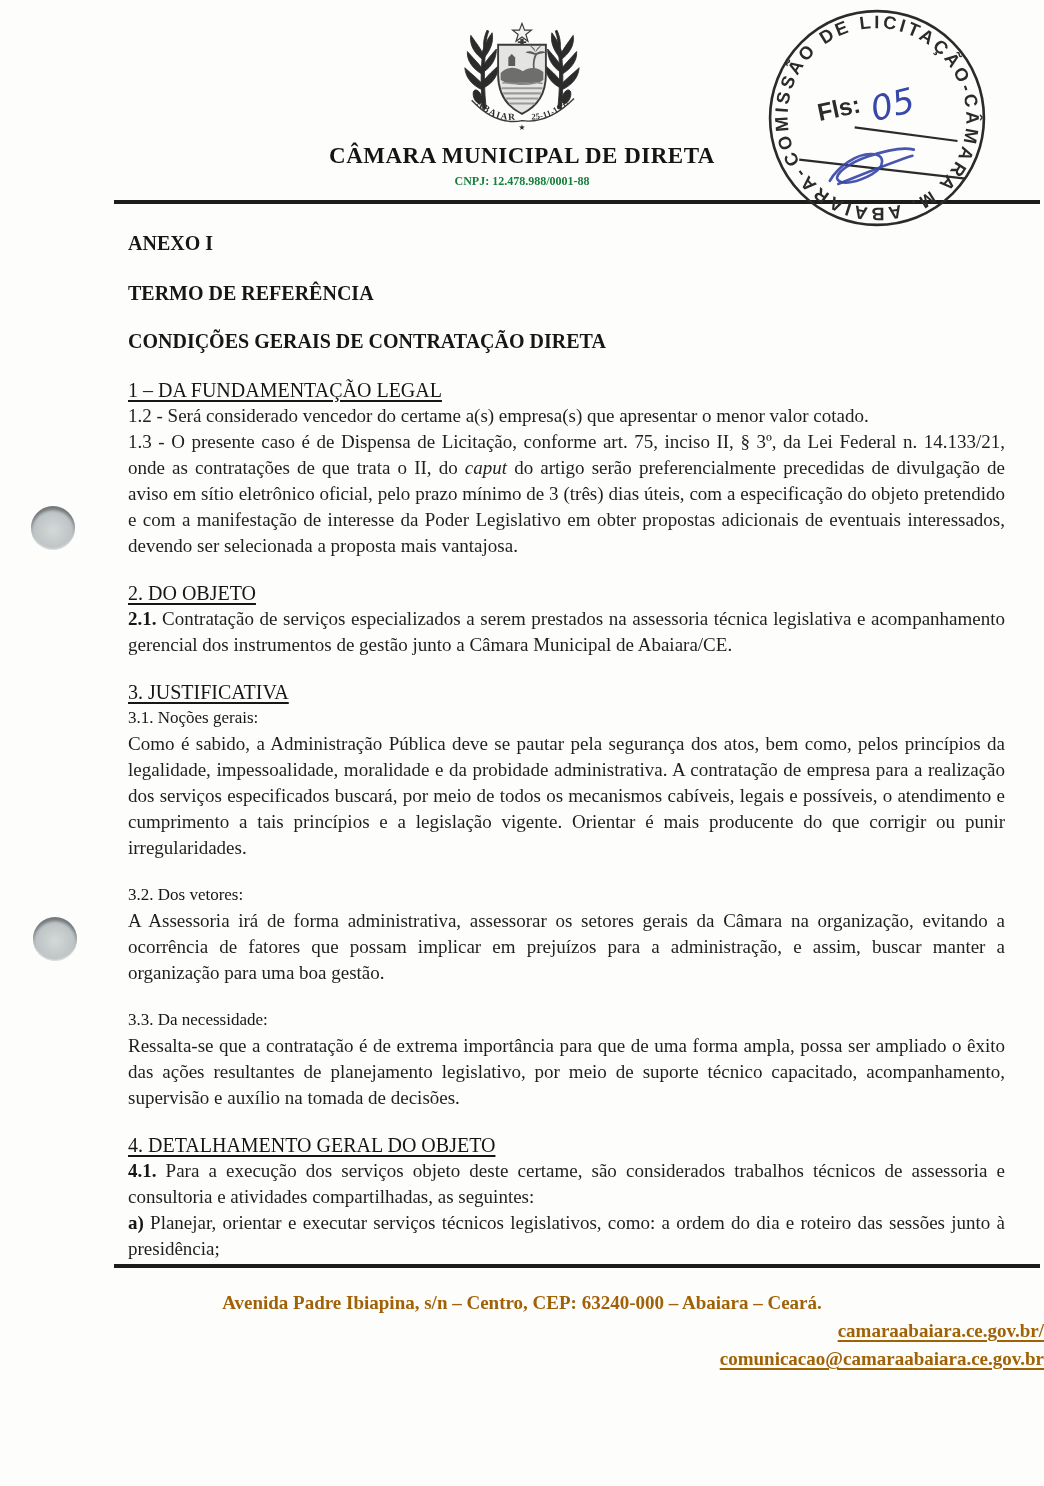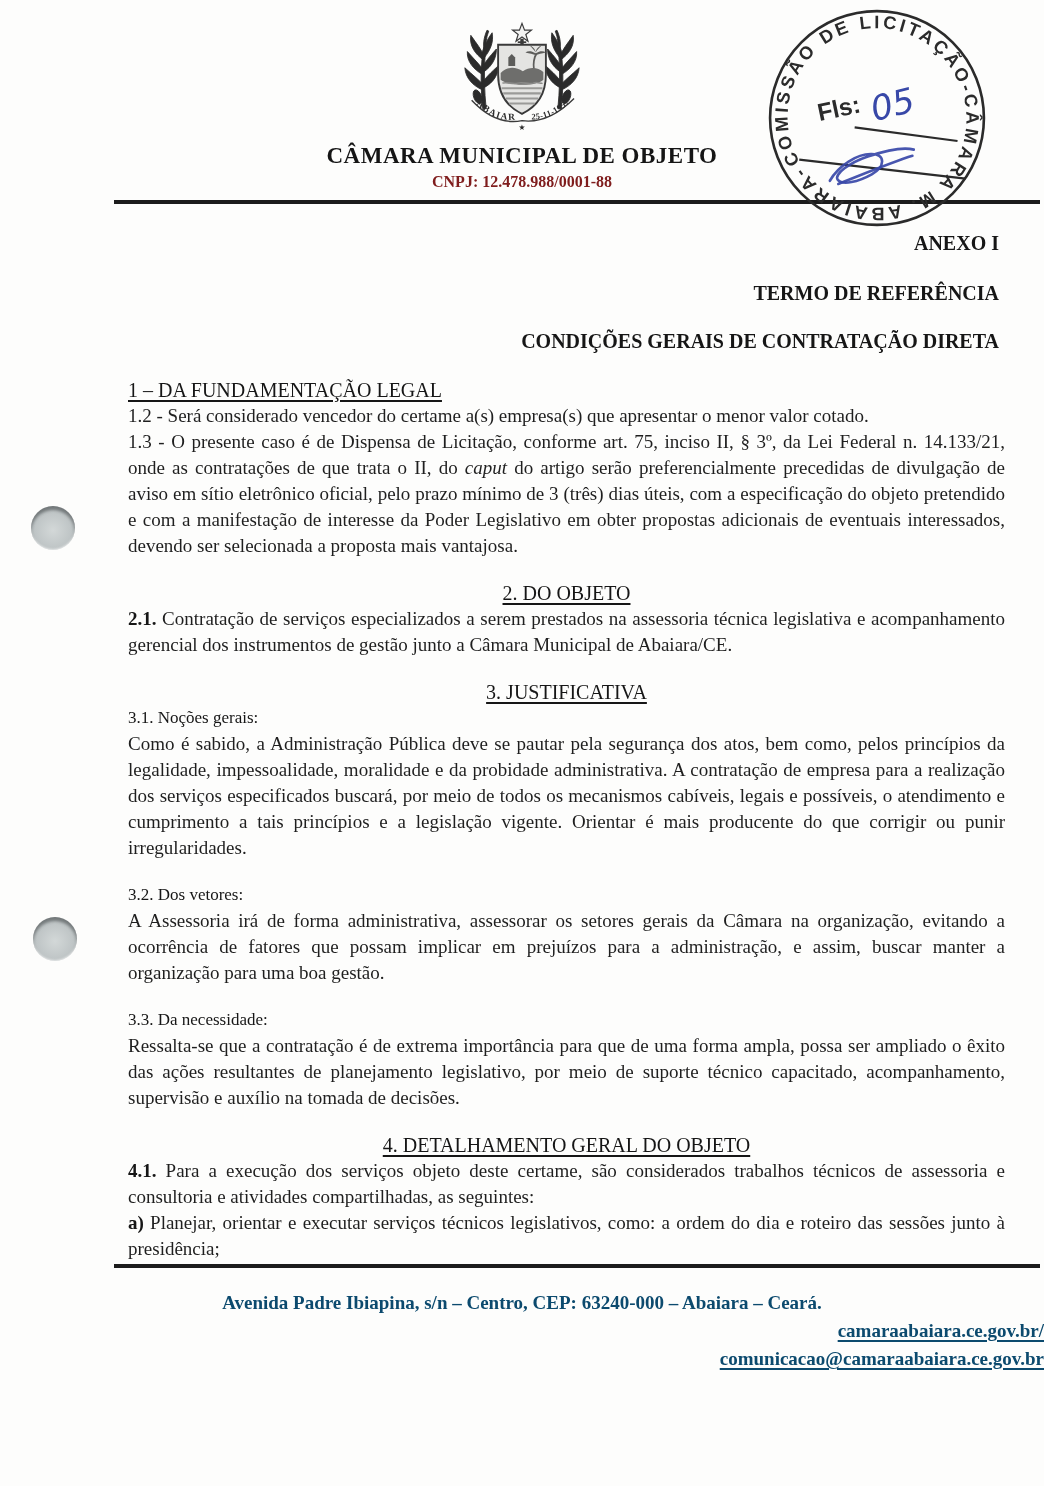--- a/index.html
+++ b/index.html
@@ -18,58 +18,58 @@
     background:radial-gradient(circle at 50% 55%, #d3d8d8 0%, #bfc5c6 55%, #9aa1a2 100%);
     box-shadow:inset 0 4px 3px rgba(40,45,46,.45), inset 0 -1px 2px rgba(255,255,255,.6);
   }
   .hole-1{top:506px;}
   .hole-2{top:917px;left:33px;}
 
   
   .doc-header{text-align:center;padding-top:20px;}
   .emblem{width:128px;height:116px;display:block;margin:0 auto;}
   .org-name{font-weight:bold;font-size:23px;line-height:27px;margin-top:6px;letter-spacing:.5px;color:#151515;}
-  .org-cnpj{font-weight:bold;font-size:16px;line-height:25px;color:#7f1d1d;font-family:Liberation Serif, serif;}
+  .org-cnpj{font-weight:bold;font-size:12px;line-height:25px;color:#15803d;font-family:Liberation Serif, serif;}
   .header-rule{
     margin-left:114px;width:926px;height:4px;background:#1c1c1c;margin-top:6px;
   }
 
   
   .stamp{position:absolute;top:2px;left:761px;width:232px;height:232px;z-index:5;}
   .stamp svg{width:100%;height:100%;}
   .ring-text{font-family:"Liberation Sans", sans-serif;font-weight:bold;font-size:18px;fill:#2b2b2b;}
   .fls-label{font-family:"Liberation Sans", sans-serif;font-weight:bold;font-size:24px;fill:#2b2b2b;}
   .fls-value{font-family:"DejaVu Sans", sans-serif;font-style:italic;font-size:34px;fill:#3848a8;}
   .stamp-line{stroke:#2b2b2b;stroke-width:2.2;}
   .signature{stroke:#3848a8;stroke-width:2.6;fill:none;stroke-linecap:round;opacity:.92;}
 
   
   .content{margin:0 39px 0 128px;width:877px;}
   .center-title{
-    text-align:right;font-size:20px;line-height:26px;font-weight:bold;
-    margin:6px;color:#161616;
+    text-align:left;font-size:20px;line-height:26px;font-weight:bold;
+    margin:0;color:#161616;
   }
   .t1{margin-top:26px;} .t2{margin-top:24px;} .t3{margin-top:22px;}
   .sec{
     font-size:20px;line-height:26px;font-weight:normal;margin:0;color:#161616;
     text-decoration:underline;text-decoration-thickness:2px;text-underline-offset:3px;
   }
   .sec.first{margin-top:23px;}
-  .sec.mt{margin-top:21px;text-align:center;}
+  .sec.mt{margin-top:21px;}
   .sub{font-size:17px;line-height:26px;font-weight:normal;margin:0;color:#161616;}
   .sub.mt{margin-top:21px;}
   .content p{
     margin:0;font-size:19px;line-height:26px;text-align:justify;color:#1f1f1f;
   }
   .content p b{color:#161616;}
 
   
   .footer-rule{margin-left:114px;width:926px;height:4px;background:#1c1c1c;margin-top:2px;}
   .doc-footer{text-align:center;}
-  .f-line{font-weight:bold;font-size:19px;line-height:28px;color:#0c4a6e;}
+  .f-line{font-weight:bold;font-size:19px;line-height:28px;color:#a16207;}
   .f-address{margin-top:21px;}
   .f-link{text-decoration:underline;text-decoration-thickness:2px;text-underline-offset:3px;text-align:right;}
 </style>
 </head>
 <body>
 
 <div class="page">
 
   <div class="hole hole-1"></div>
   <div class="hole hole-2"></div>
@@ -121,21 +121,21 @@
 
       <path d="M 16 92 Q 44 122 75 116 Q 106 120 136 90" fill="none" stroke="#3a3a3a" stroke-width="1.6"></path>
       <text font-size="11" font-weight="bold" fill="#2c2c2c" letter-spacing="1.5" font-family="Liberation Serif, serif">
         <textPath href="#ribbon-left" startOffset="4">ABAIARA</textPath>
       </text>
       <text font-size="10" font-weight="bold" fill="#2c2c2c" letter-spacing="0.5" font-family="Liberation Serif, serif">
         <textPath href="#ribbon-right" startOffset="6">25-11-1957</textPath>
       </text>
       <text x="71" y="127" font-size="9" fill="#2c2c2c">★</text>
     </svg>
-    <div class="org-name">CÂMARA MUNICIPAL DE OBJETO</div>
+    <div class="org-name">CÂMARA MUNICIPAL DE DIRETA</div>
     <div class="org-cnpj">CNPJ: 12.478.988/0001-88</div>
   </header>
 
   <div class="header-rule"></div>
 
   <div class="stamp">
     <svg viewBox="0 0 230 230" aria-hidden="true">
       <defs>
         <path id="ringPath" d="M 38.8 159 A 88 88 0 1 1 191.2 71 A 88 88 0 1 1 38.8 159" fill="none"></path>
       </defs>

